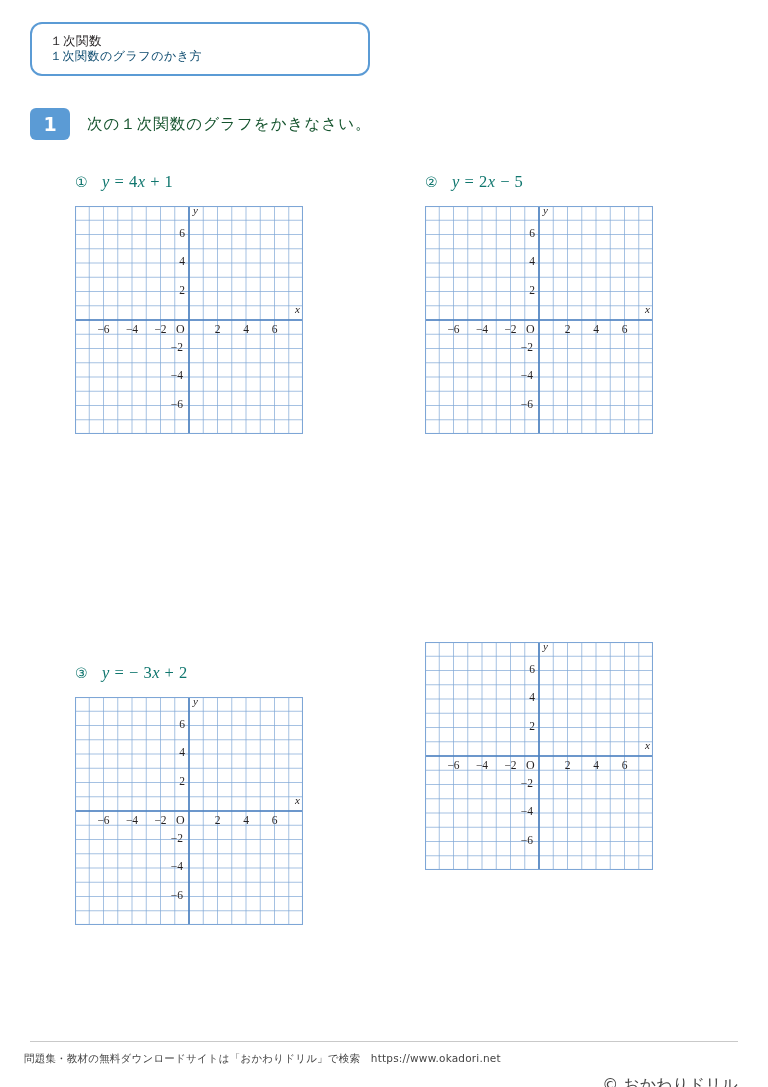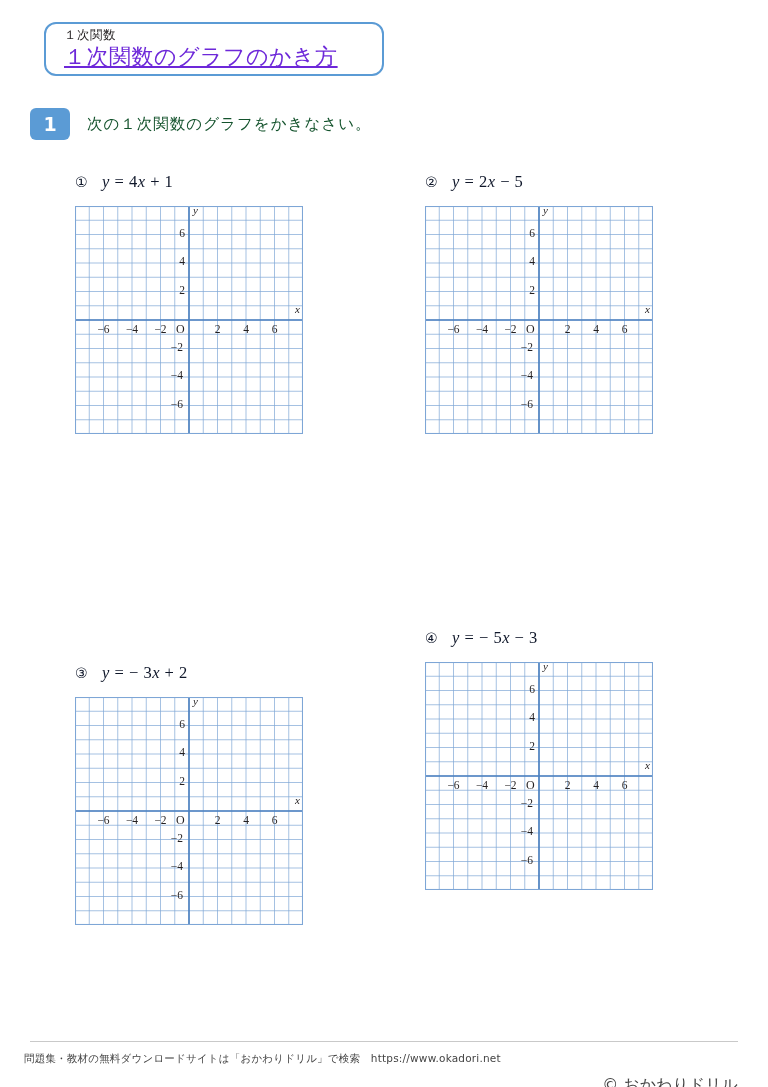--- a/index.html
+++ b/index.html
@@ -33,45 +33,43 @@
     font-family: "DejaVu Sans", sans-serif;
     font-weight: bold;
     font-size: 24px;
     letter-spacing: 2px;
     display: flex;
     align-items: center;
     justify-content: center;
     box-sizing: border-box;
   }
   .title-box {
-    margin-left: 14px;
     min-width: 340px;
     height: 54px;
     border: 2px solid #5b9bd5;
     border-radius: 12px;
     padding: 3px 20px 3px 18px;
     box-sizing: border-box;
     display: flex;
     flex-direction: column;
     justify-content: center;
   }
   .title-small {
     font-family: "DejaVu Sans", sans-serif;
     font-size: 12.5px;
     color: #231f20;
     line-height: 1.25;
     letter-spacing: 0.5px;
   }
   .title-main {
     font-family: "DejaVu Sans", sans-serif;
-    font-size: 22px;
-    color: #6d28d9;
+    font-size: 12px;
+    color: #0c4a6e;
     line-height: 1.3;
     letter-spacing: 0.5px;
-    text-decoration: underline;
   }
 
   
   .q-head {
     position: absolute;
     left: 30px;
     top: 108px;
     display: flex;
     align-items: center;
   }
@@ -98,21 +96,21 @@
 
   
   .problem {
     position: absolute;
   }
   .p-label {
     font-family: "DejaVu Sans", serif;
     font-size: 15px;
     letter-spacing: 0.5px;
     white-space: nowrap;
-    color: #0f172a;
+    color: #0f766e;
   }
   .p-label .marker {
     font-family: "DejaVu Sans", sans-serif;
     font-size: 14px;
   }
   .p-label .expr {
     margin-left: 14px;
     font-family: "Liberation Serif", serif;
     font-size: 16.5px;
   }
@@ -366,21 +364,20 @@
       <span class="tick-label" style="left:188.5px; top:117px;">6</span>
       <span class="tick-label" style="left:88px; top:20.5px; text-align:right; width:22px;">6</span>
       <span class="tick-label" style="left:88px; top:49px; text-align:right; width:22px;">4</span>
       <span class="tick-label" style="left:88px; top:77.5px; text-align:right; width:22px;">2</span>
       <span class="tick-label" style="left:86px; top:134.5px; text-align:right; width:22px;">−2</span>
       <span class="tick-label" style="left:86px; top:163px; text-align:right; width:22px;">−4</span>
       <span class="tick-label" style="left:86px; top:191.5px; text-align:right; width:22px;">−6</span>
     </div>
   </div>
 <div class="problem" id="prob3" style="left:425px; top:628px;">
-    <div class="p-label"><span class="marker">④</span><span class="expr"><i>y</i> = − 5<i>x</i> − 3</span></div>
     <div class="graph-wrap">
       <svg class="grid-svg" width="228" height="228">
         <line x1="0.00" y1="0" x2="0.00" y2="228" stroke="#7ea6d6" stroke-width="0.7"></line>
         <line x1="0" y1="0.00" x2="228" y2="0.00" stroke="#7ea6d6" stroke-width="0.7"></line>
         <line x1="14.25" y1="0" x2="14.25" y2="228" stroke="#7ea6d6" stroke-width="0.7"></line>
         <line x1="0" y1="14.25" x2="228" y2="14.25" stroke="#7ea6d6" stroke-width="0.7"></line>
         <line x1="28.50" y1="0" x2="28.50" y2="228" stroke="#7ea6d6" stroke-width="0.7"></line>
         <line x1="0" y1="28.50" x2="228" y2="28.50" stroke="#7ea6d6" stroke-width="0.7"></line>
         <line x1="42.75" y1="0" x2="42.75" y2="228" stroke="#7ea6d6" stroke-width="0.7"></line>
         <line x1="0" y1="42.75" x2="228" y2="42.75" stroke="#7ea6d6" stroke-width="0.7"></line>

